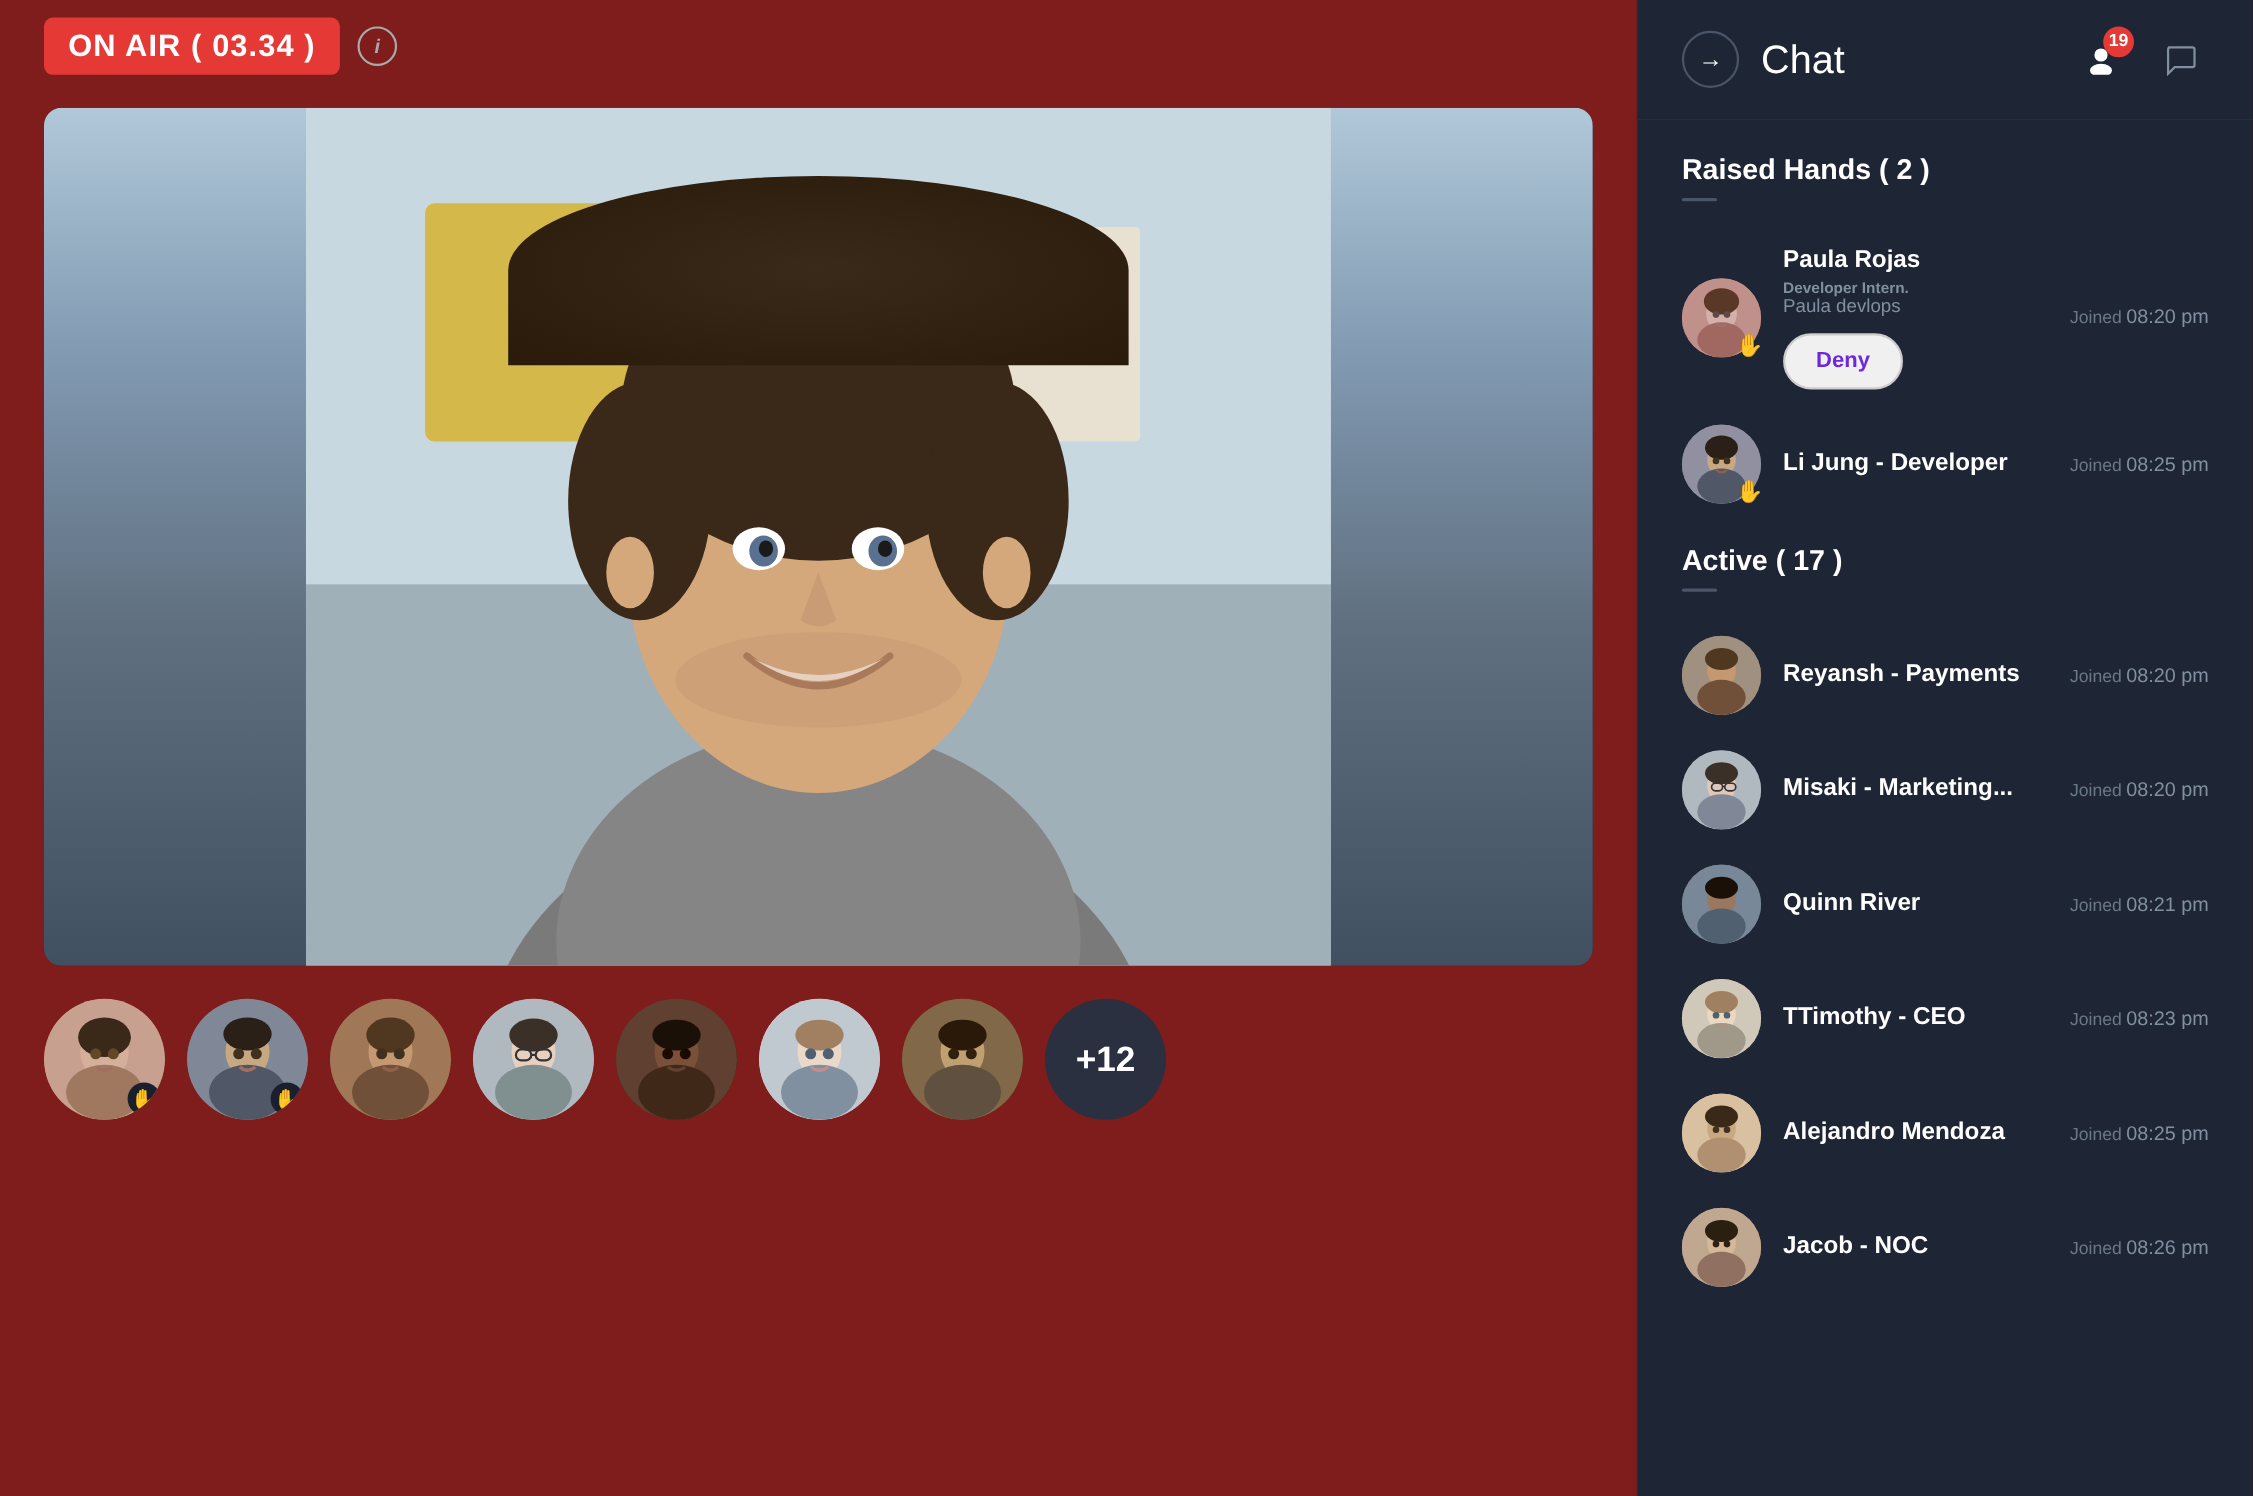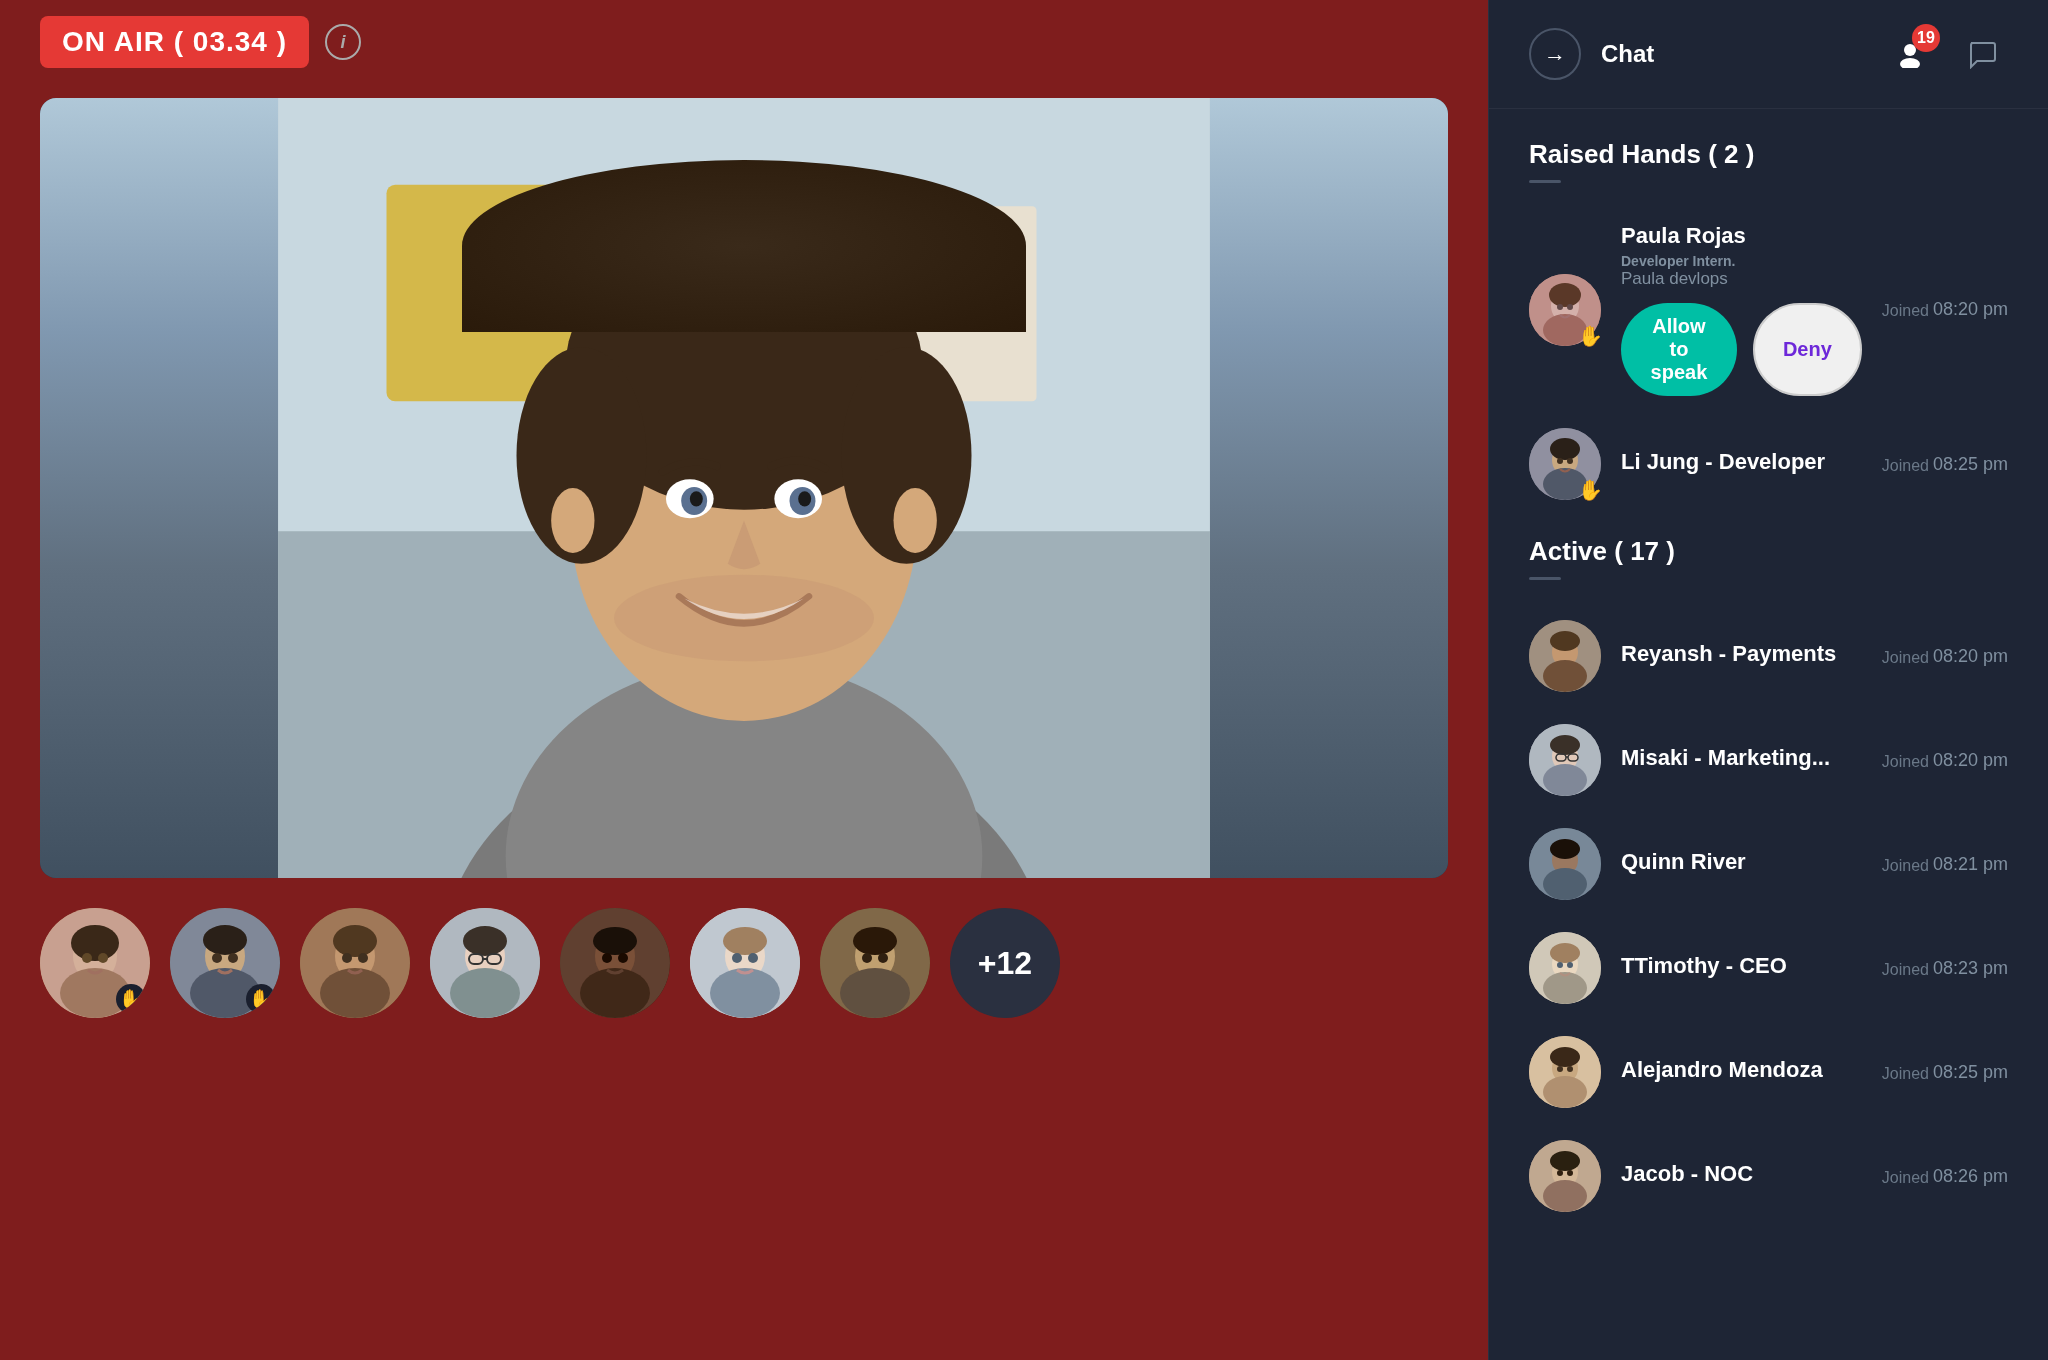--- a/index.html
+++ b/index.html
@@ -190,22 +190,22 @@
       align-items: center;
       justify-content: center;
       cursor: pointer;
       background: transparent;
       color: white;
       font-size: 22px;
     }
 
     .chat-title {
       flex: 1;
-      font-size: 24px;
-      font-weight: 700;
+      font-size: 36px;
+      font-weight: 400;
       color: white;
     }
 
     .notification-badge {
       position: relative;
       cursor: pointer;
     }
 
     .notif-icon {
       width: 52px;
@@ -581,21 +581,20 @@
                 <path d="M31 41 Q36 46 41 41" stroke="#a07070" stroke-width="2" fill="none"></path>
               </svg>
             </div>
             <span class="hand-icon">✋</span>
           </div>
           <div class="participant-info">
             <div class="participant-name">Paula Rojas</div>
             <div class="participant-role">Developer Intern.</div>
             <div class="participant-org">Paula devlops</div>
             <div class="action-buttons">
-              <button class="allow-btn">Allow to speak</button>
               <button class="deny-btn">Deny</button>
             </div>
           </div>
           <div class="join-time">
             <span class="joined-label">Joined</span>
             <span class="time-label">08:20 pm</span>
           </div>
         </div>
 
         <div class="participant-item">

